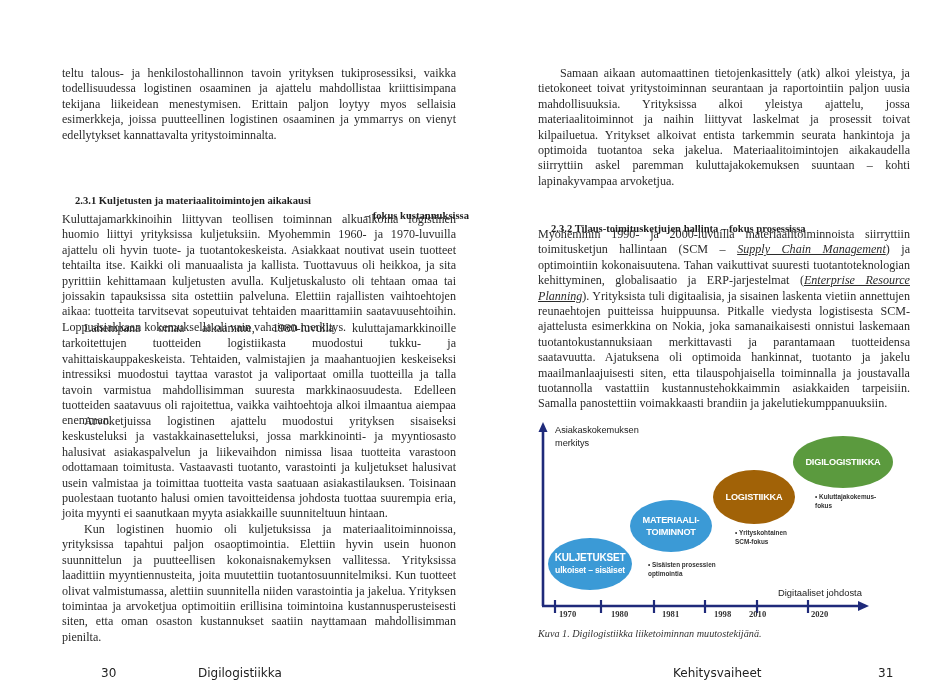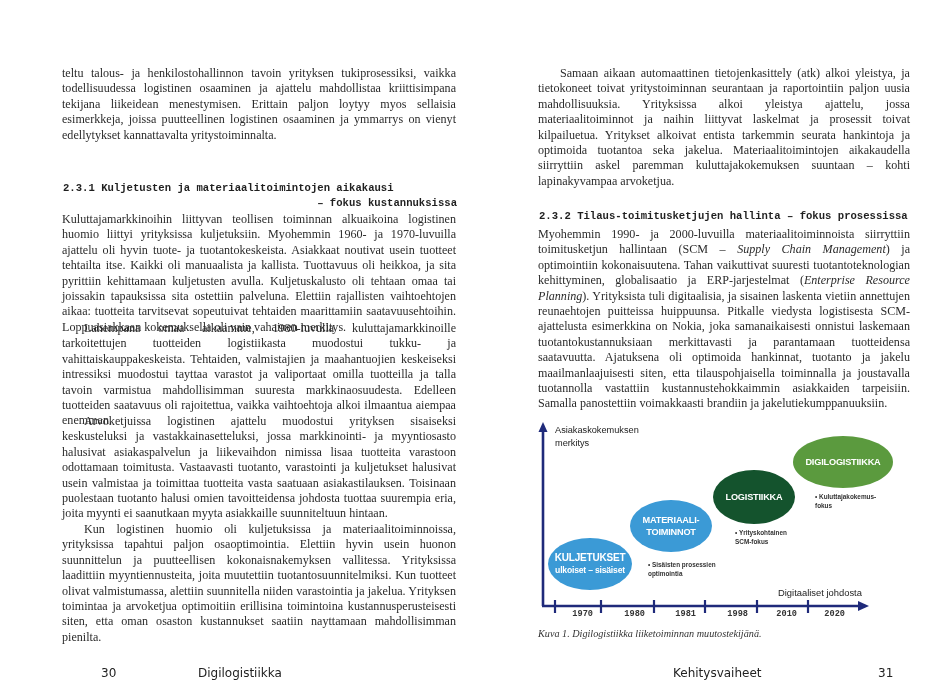--- a/index.html
+++ b/index.html
@@ -10,44 +10,44 @@
   .page { position: absolute; top: 0; height: 583px; }
   .page-left { left: 0; width: 475px; }
   .page-right { left: 475px; width: 475px; }
 
   .para {
     position: absolute; font-size: 12.1px; line-height: 15.4px; text-align: justify;
     text-align-last: left; color: #2b2b2b; margin: 0;
   }
   .indent { text-indent: 22px; }
   .heading {
-    position: absolute; font-family: Liberation Mono, monospace;
-    font-weight: bold; font-size: 10.6px; line-height: 15px; color: #1f1f1f; margin: 1px;
+    position: absolute; font-family: Liberation Serif, serif;
+    font-weight: bold; font-size: 10.6px; line-height: 15px; color: #1f1f1f; margin: 13px;
   }
   .heading .sub { display: block; padding-left: 26px; text-align: right; }
   .footer {
     position: absolute; top: 666px; font-family: "DejaVu Sans", "Liberation Sans", sans-serif;
     font-size: 12px; color: #222; white-space: nowrap;
   }
-  em { font-style: italic; }
+  em { font-style: italic; text-decoration: underline; }
 
   
   .chart { position: absolute; left: 530px; top: 412px; width: 380px; height: 210px; }
   .chart svg { position: absolute; left: 0; top: 0; }
   .ylabel {
     position: absolute; left: 25px; top: 12px; font-family: "Liberation Sans", "DejaVu Sans", sans-serif;
     font-size: 9.2px; line-height: 13px; color: #222; width: 110px;
   }
   .xlabel {
     position: absolute; left: 248px; top: 175px; font-family: "Liberation Sans", "DejaVu Sans", sans-serif;
     font-size: 9.4px; color: #222; white-space: nowrap;
   }
   .year {
-    position: absolute; top: 197px; width: 34px; margin-left: -17px; text-align: right;
-    font-family: Liberation Mono, monospace; font-weight: bold; font-size: 8.6px; color: #333;
+    position: absolute; top: 197px; width: 34px; margin-left: -17px; text-align: left;
+    font-family: Liberation Serif, serif; font-weight: bold; font-size: 8.6px; color: #333;
   }
   .ellipse {
     position: absolute; border-radius: 50%; display: flex; flex-direction: column;
     align-items: center; justify-content: center; text-align: center;
     font-family: "Liberation Sans", "DejaVu Sans", sans-serif; font-weight: bold; color: #ffffff;
     font-size: 9.2px; line-height: 12px; letter-spacing: -0.2px;
   }
   .bullet {
     position: absolute; font-family: "Liberation Sans", "DejaVu Sans", sans-serif; font-size: 6.4px;
     line-height: 9px; color: #333; font-weight: bold; width: 80px;
@@ -106,35 +106,35 @@
     <div>Asiakaskokemuksen</div>
     <div>merkitys</div>
   </div>
 
   <div class="xlabel">Digitaaliset johdosta</div>
 
   <div class="year" style="left:46px;">1970</div>
   <div class="year" style="left:98px;">1980</div>
   <div class="year" style="left:149px;">1981</div>
   <div class="year" style="left:201px;">1998</div>
-  <div class="year" style="left:250px;">2010</div>
+  <div class="year" style="left:236px;">2010</div>
   <div class="year" style="left:298px;">2020</div>
 
   <div class="ellipse" style="left:100px; top:88px; width:82px; height:52px; background:#3b9ad6;">
     <span>MATERIAALI-</span>
     <span>TOIMINNOT</span>
   </div>
 
   <div class="ellipse" style="left:18px; top:126px; width:84px; height:52px; background:#3b9ad6;">
     <span style="font-size:10px;">KULJETUKSET</span>
     <span style="font-size:8.6px;">ulkoiset – sisäiset</span>
   </div>
   <div class="bullet" style="left:118px; top:148px; width:75px;">• Sisäisten prosessien optimointia</div>
 
-  <div class="ellipse" style="left:183px; top:58px; width:82px; height:54px; background:#14532d;">
+  <div class="ellipse" style="left:183px; top:58px; width:82px; height:54px; background:#a16207;">
     <span>LOGISTIIKKA</span>
   </div>
   <div class="bullet" style="left:205px; top:116px; width:60px;">• Yrityskohtainen SCM-fokus</div>
 
   <div class="ellipse" style="left:263px; top:24px; width:100px; height:52px; background:#5b9a3e;">
     <span>DIGILOGISTIIKKA</span>
   </div>
   <div class="bullet" style="left:285px; top:80px; width:65px;">• Kuluttajakokemus-fokus</div>
 </div>
 

